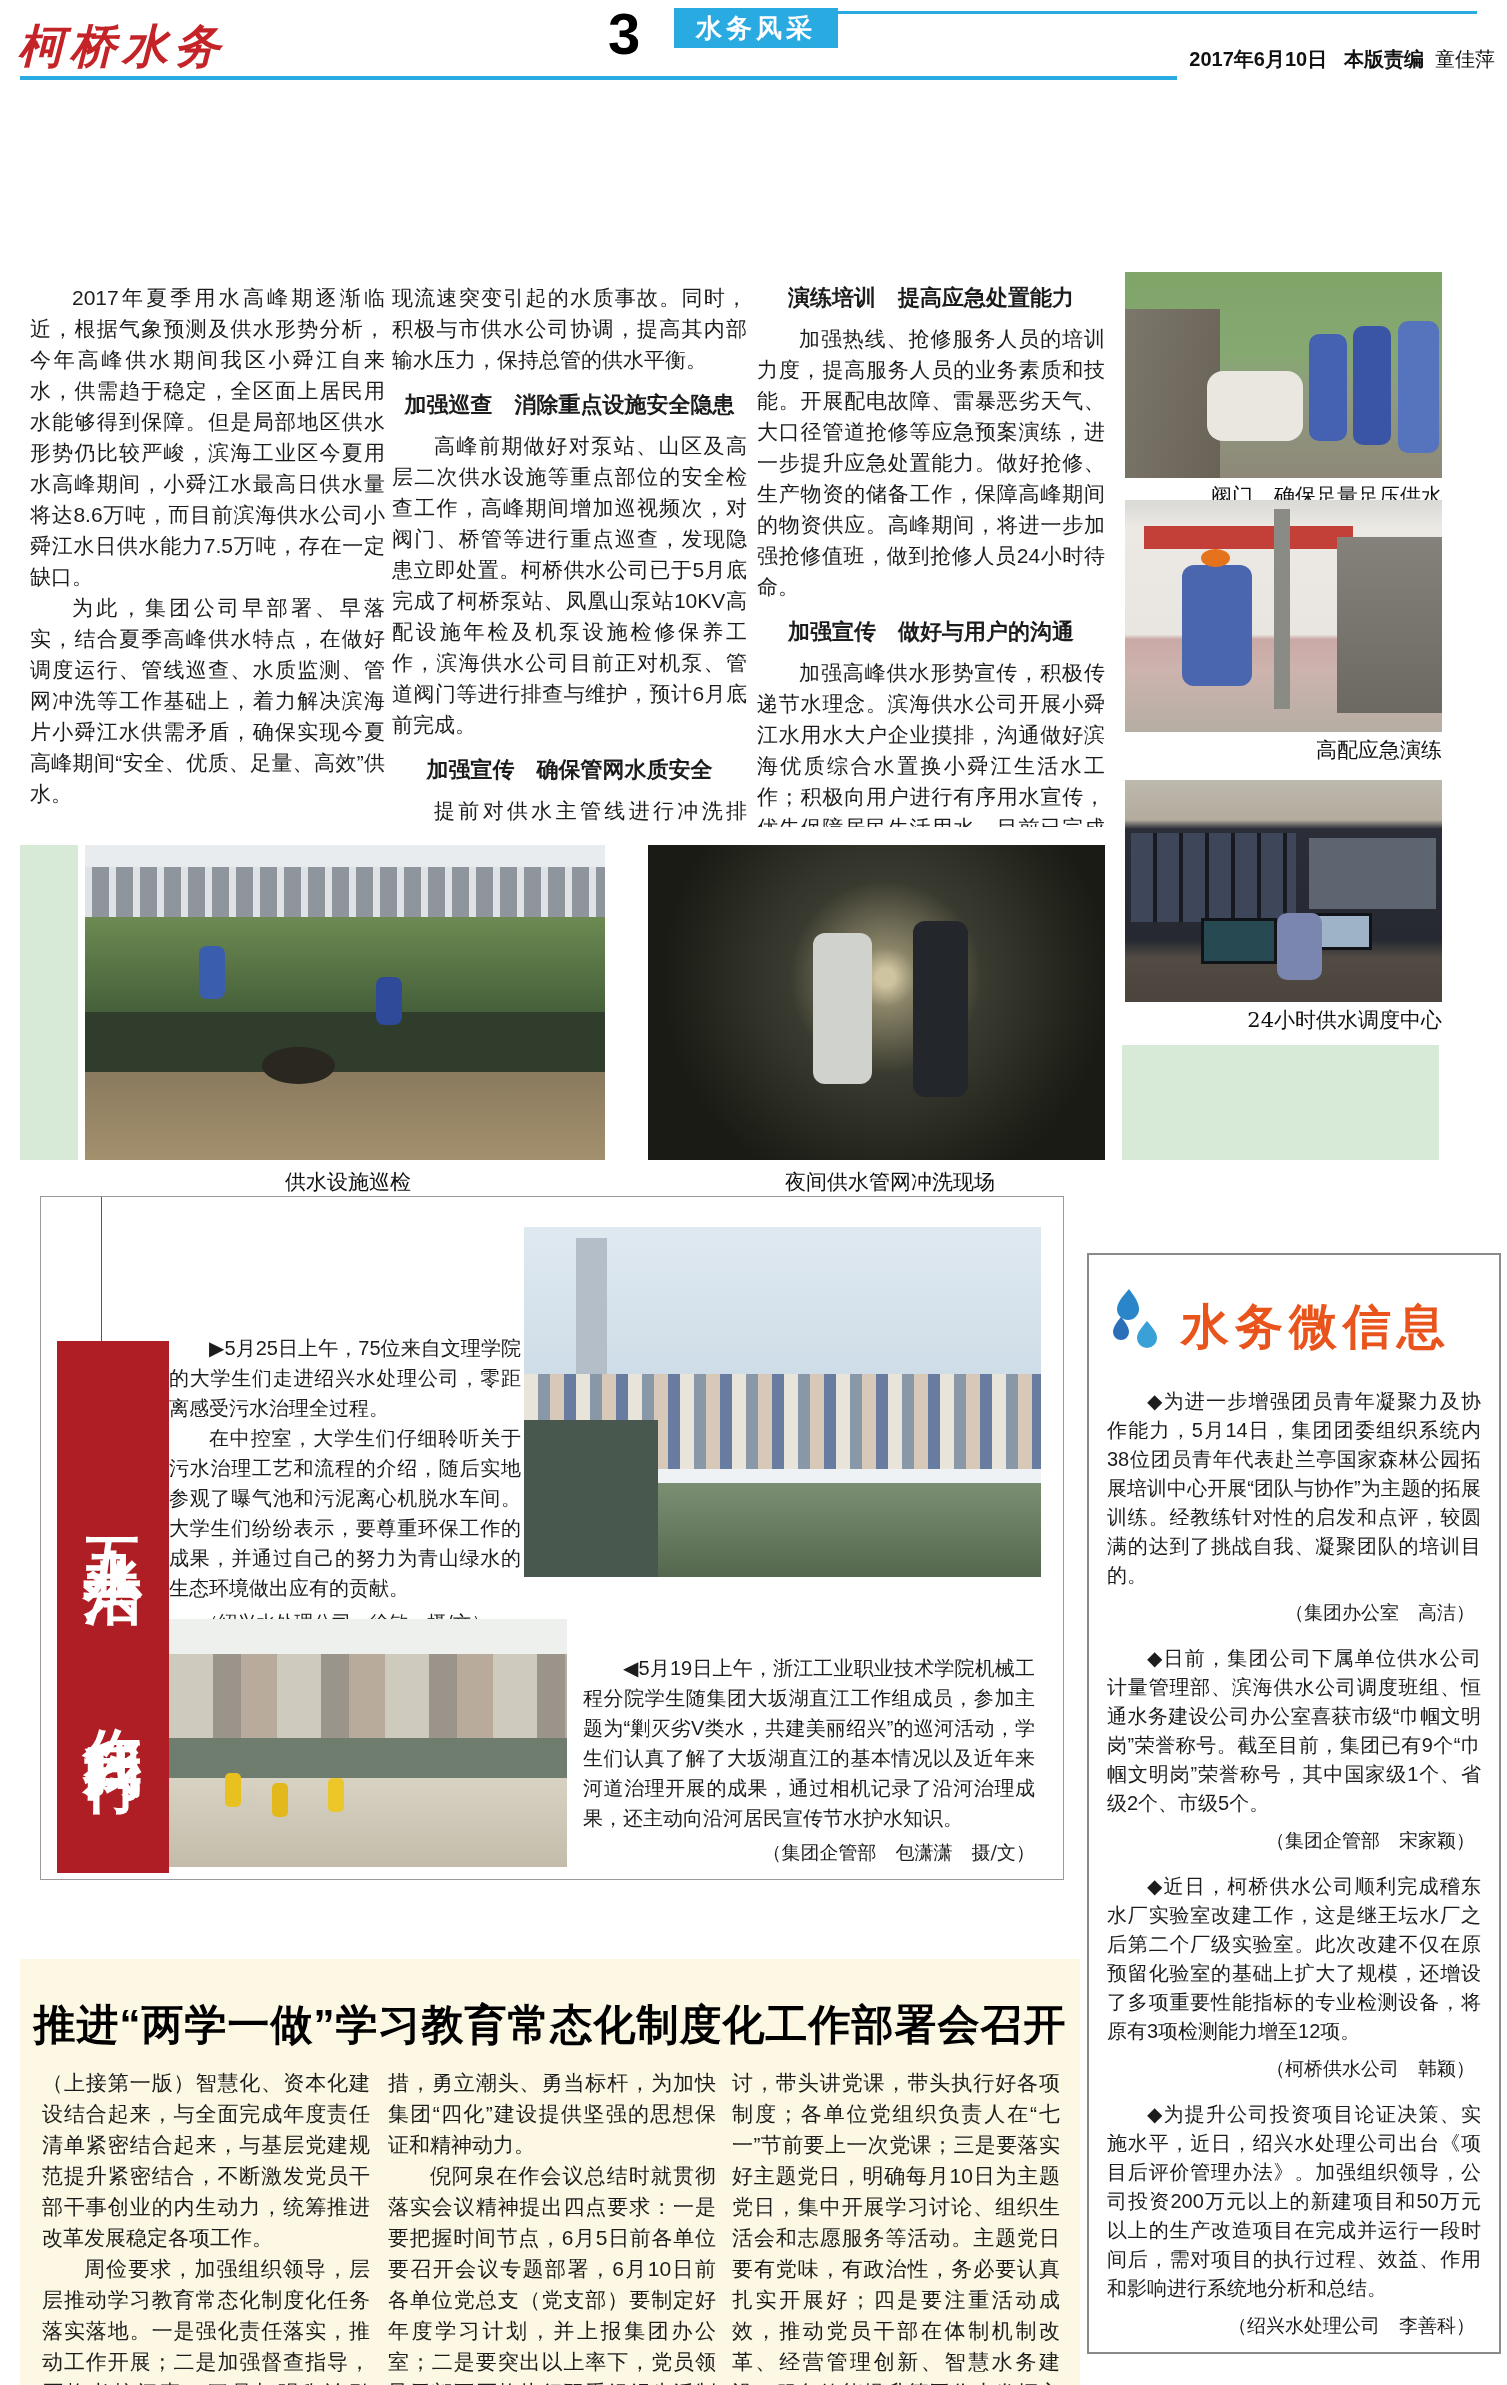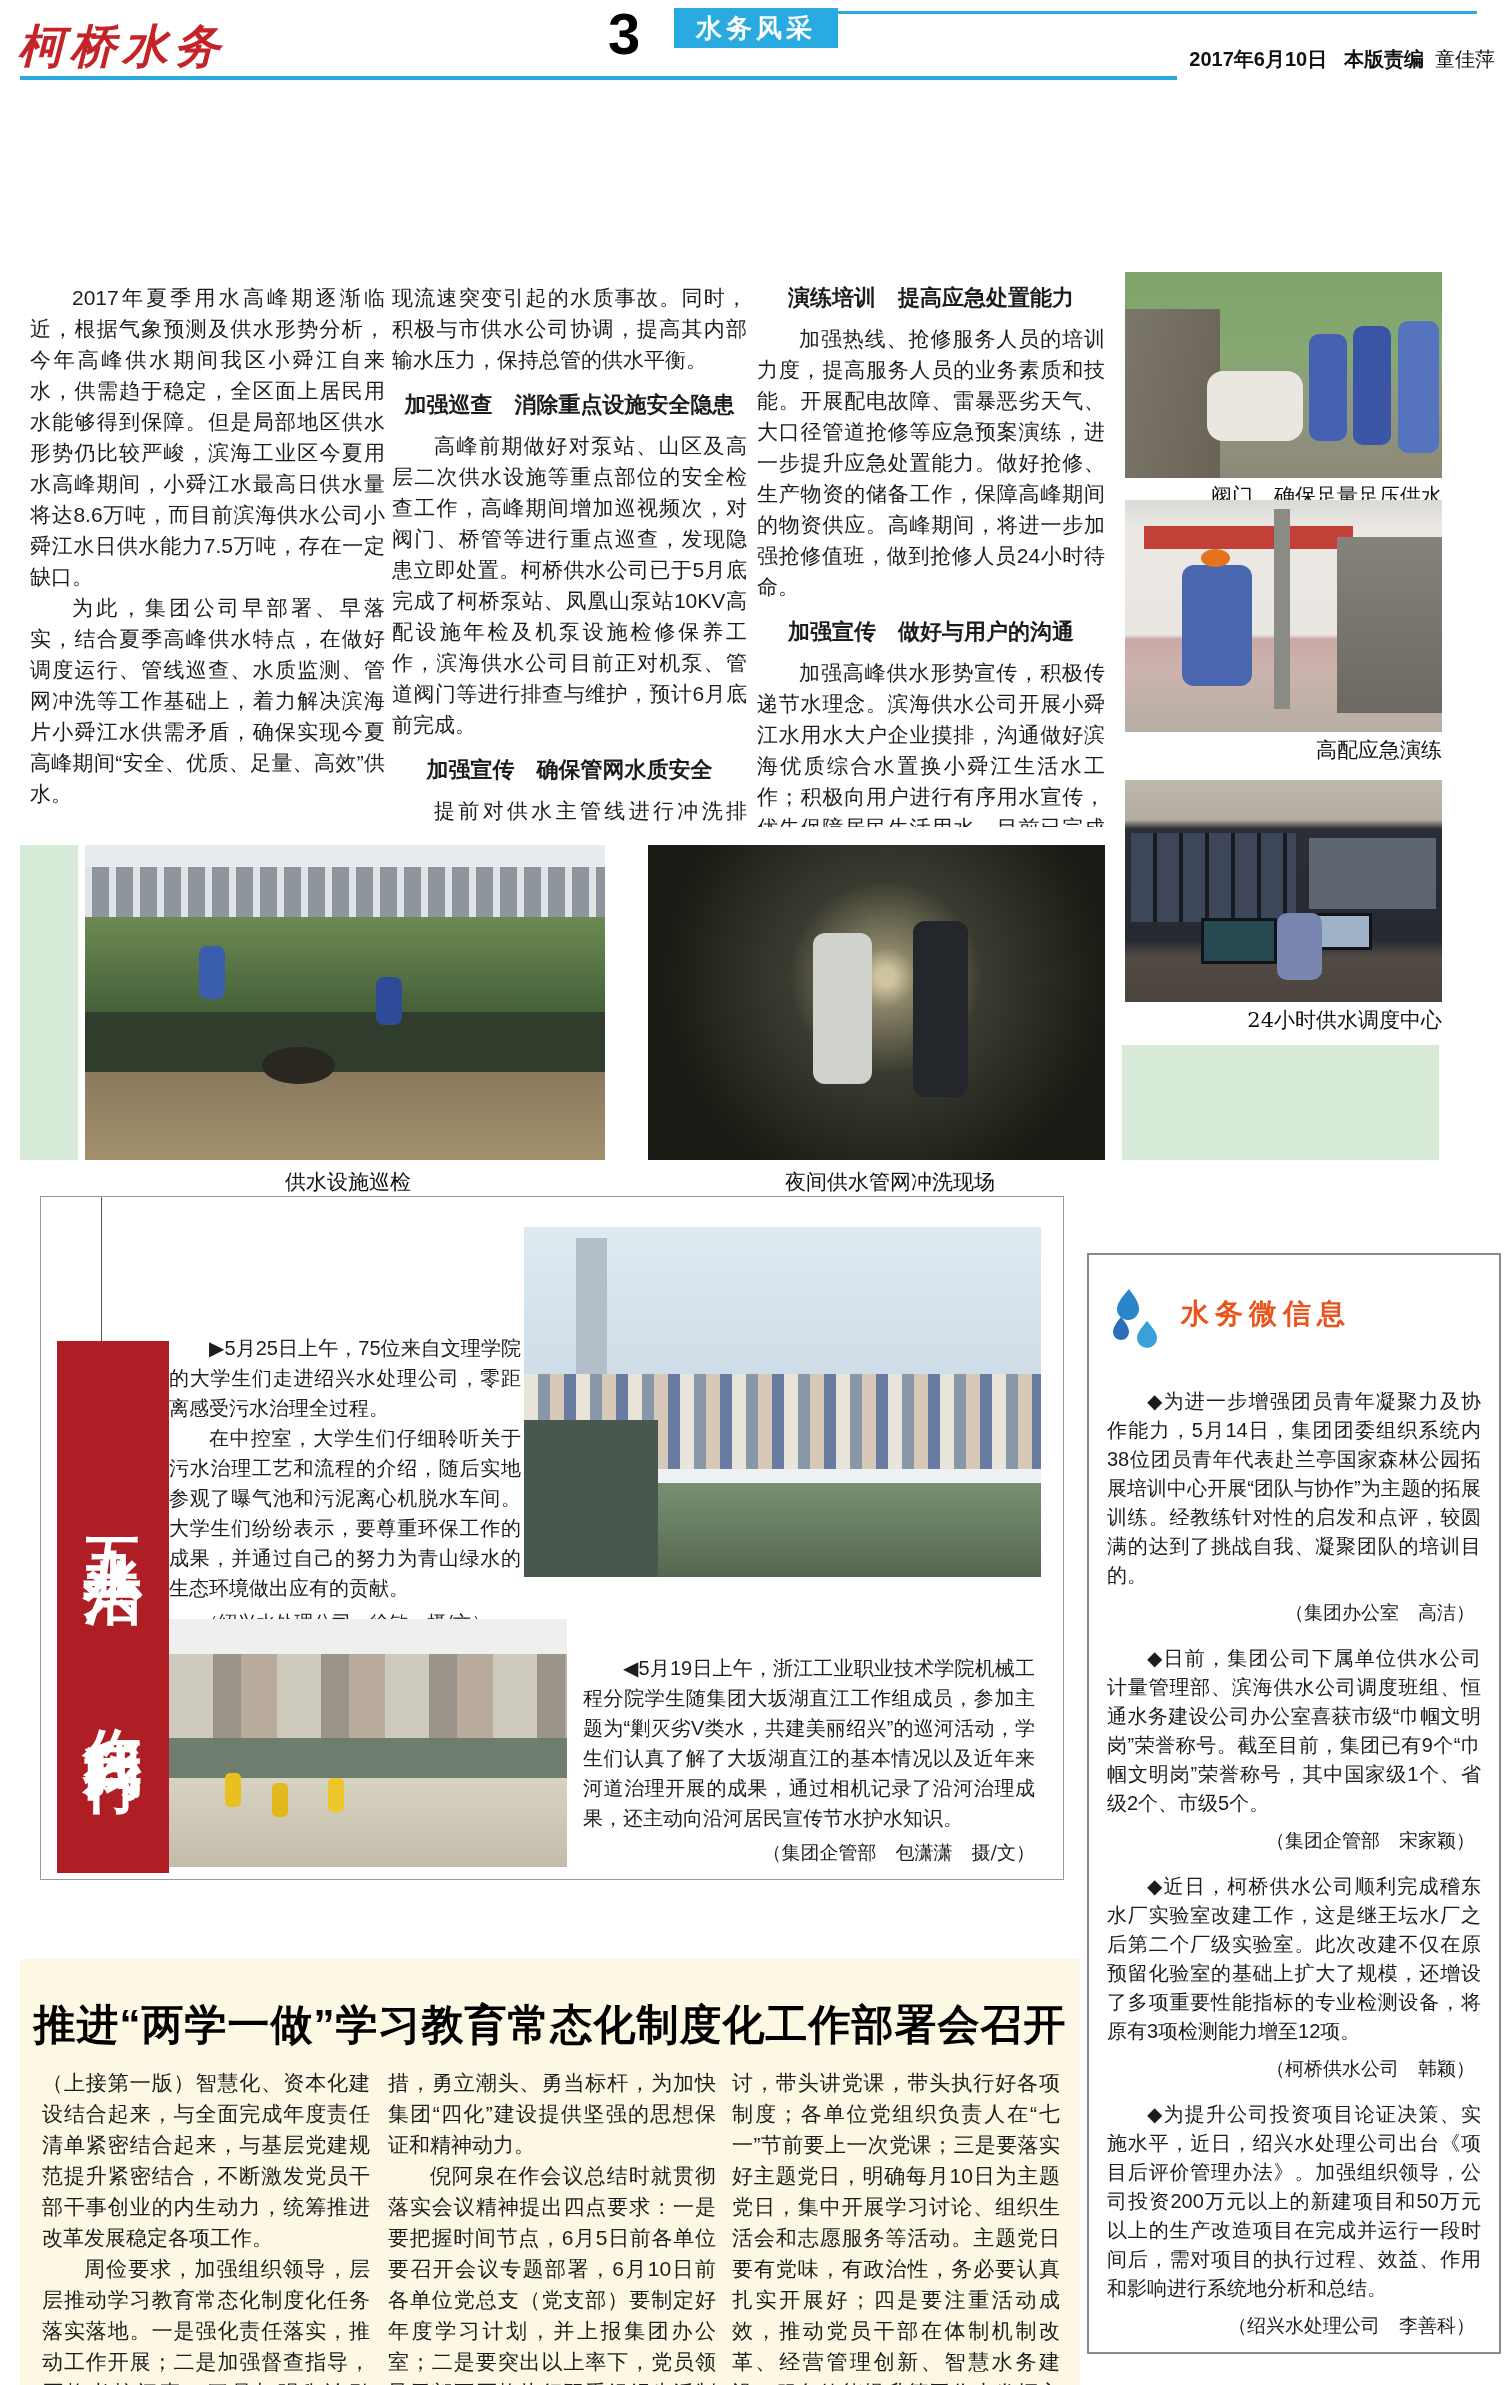--- a/index.html
+++ b/index.html
@@ -43,21 +43,21 @@
   .wbox{left:40px;top:1196px;width:1022px;height:682px;border:1px solid #9a9a9a;background:#fff;overflow:hidden;}
   .stem{left:60px;top:0px;width:1px;height:144px;background:#555;}
   .banner{left:16px;top:144px;width:112px;height:532px;background:#ae1e24;
           display:flex;flex-direction:column;align-items:center;justify-content:space-evenly;}
   .banner .vtxt{writing-mode:vertical-rl;color:#fff;font-size:58px;font-weight:bold;letter-spacing:10px;line-height:1;}
   .wtext{font-size:20px;line-height:30px;text-align:justify;overflow:hidden;}
   .wbyline{font-family:"DejaVu Serif",serif;font-size:19px;text-align:center;margin-top:4px;}
 
   
   .sbox{left:1087px;top:1253px;width:410px;height:1097px;border:2px solid #8a8a8a;background:#fff;overflow:hidden;}
-  .stitle{color:#e8541c;font-size:28px;font-weight:bold;letter-spacing:6px;}
+  .stitle{color:#e8541c;font-size:48px;font-weight:bold;letter-spacing:6px;}
   .sitem{font-size:20px;line-height:29px;text-align:justify;text-indent:2em;margin:0 0 10px 0;}
   .sbyline{font-family:"DejaVu Serif",serif;font-size:19px;text-align:right;margin:0 6px 18px 0;}
 
   
   .ybox{left:20px;top:1959px;width:1060px;height:426px;background:#fcf8e3;overflow:hidden;}
   .ytitle{position:absolute;left:0;top:38px;width:100%;text-align:center;font-size:42px;font-weight:bold;color:#000;letter-spacing:1px;}
   .ycol{position:absolute;top:108px;height:318px;overflow:hidden;font-size:21px;line-height:31px;text-align:justify;}
   .yc1{left:22px;width:328px;}
   .yc2{left:368px;width:328px;}
   .yc3{left:712px;width:328px;}

